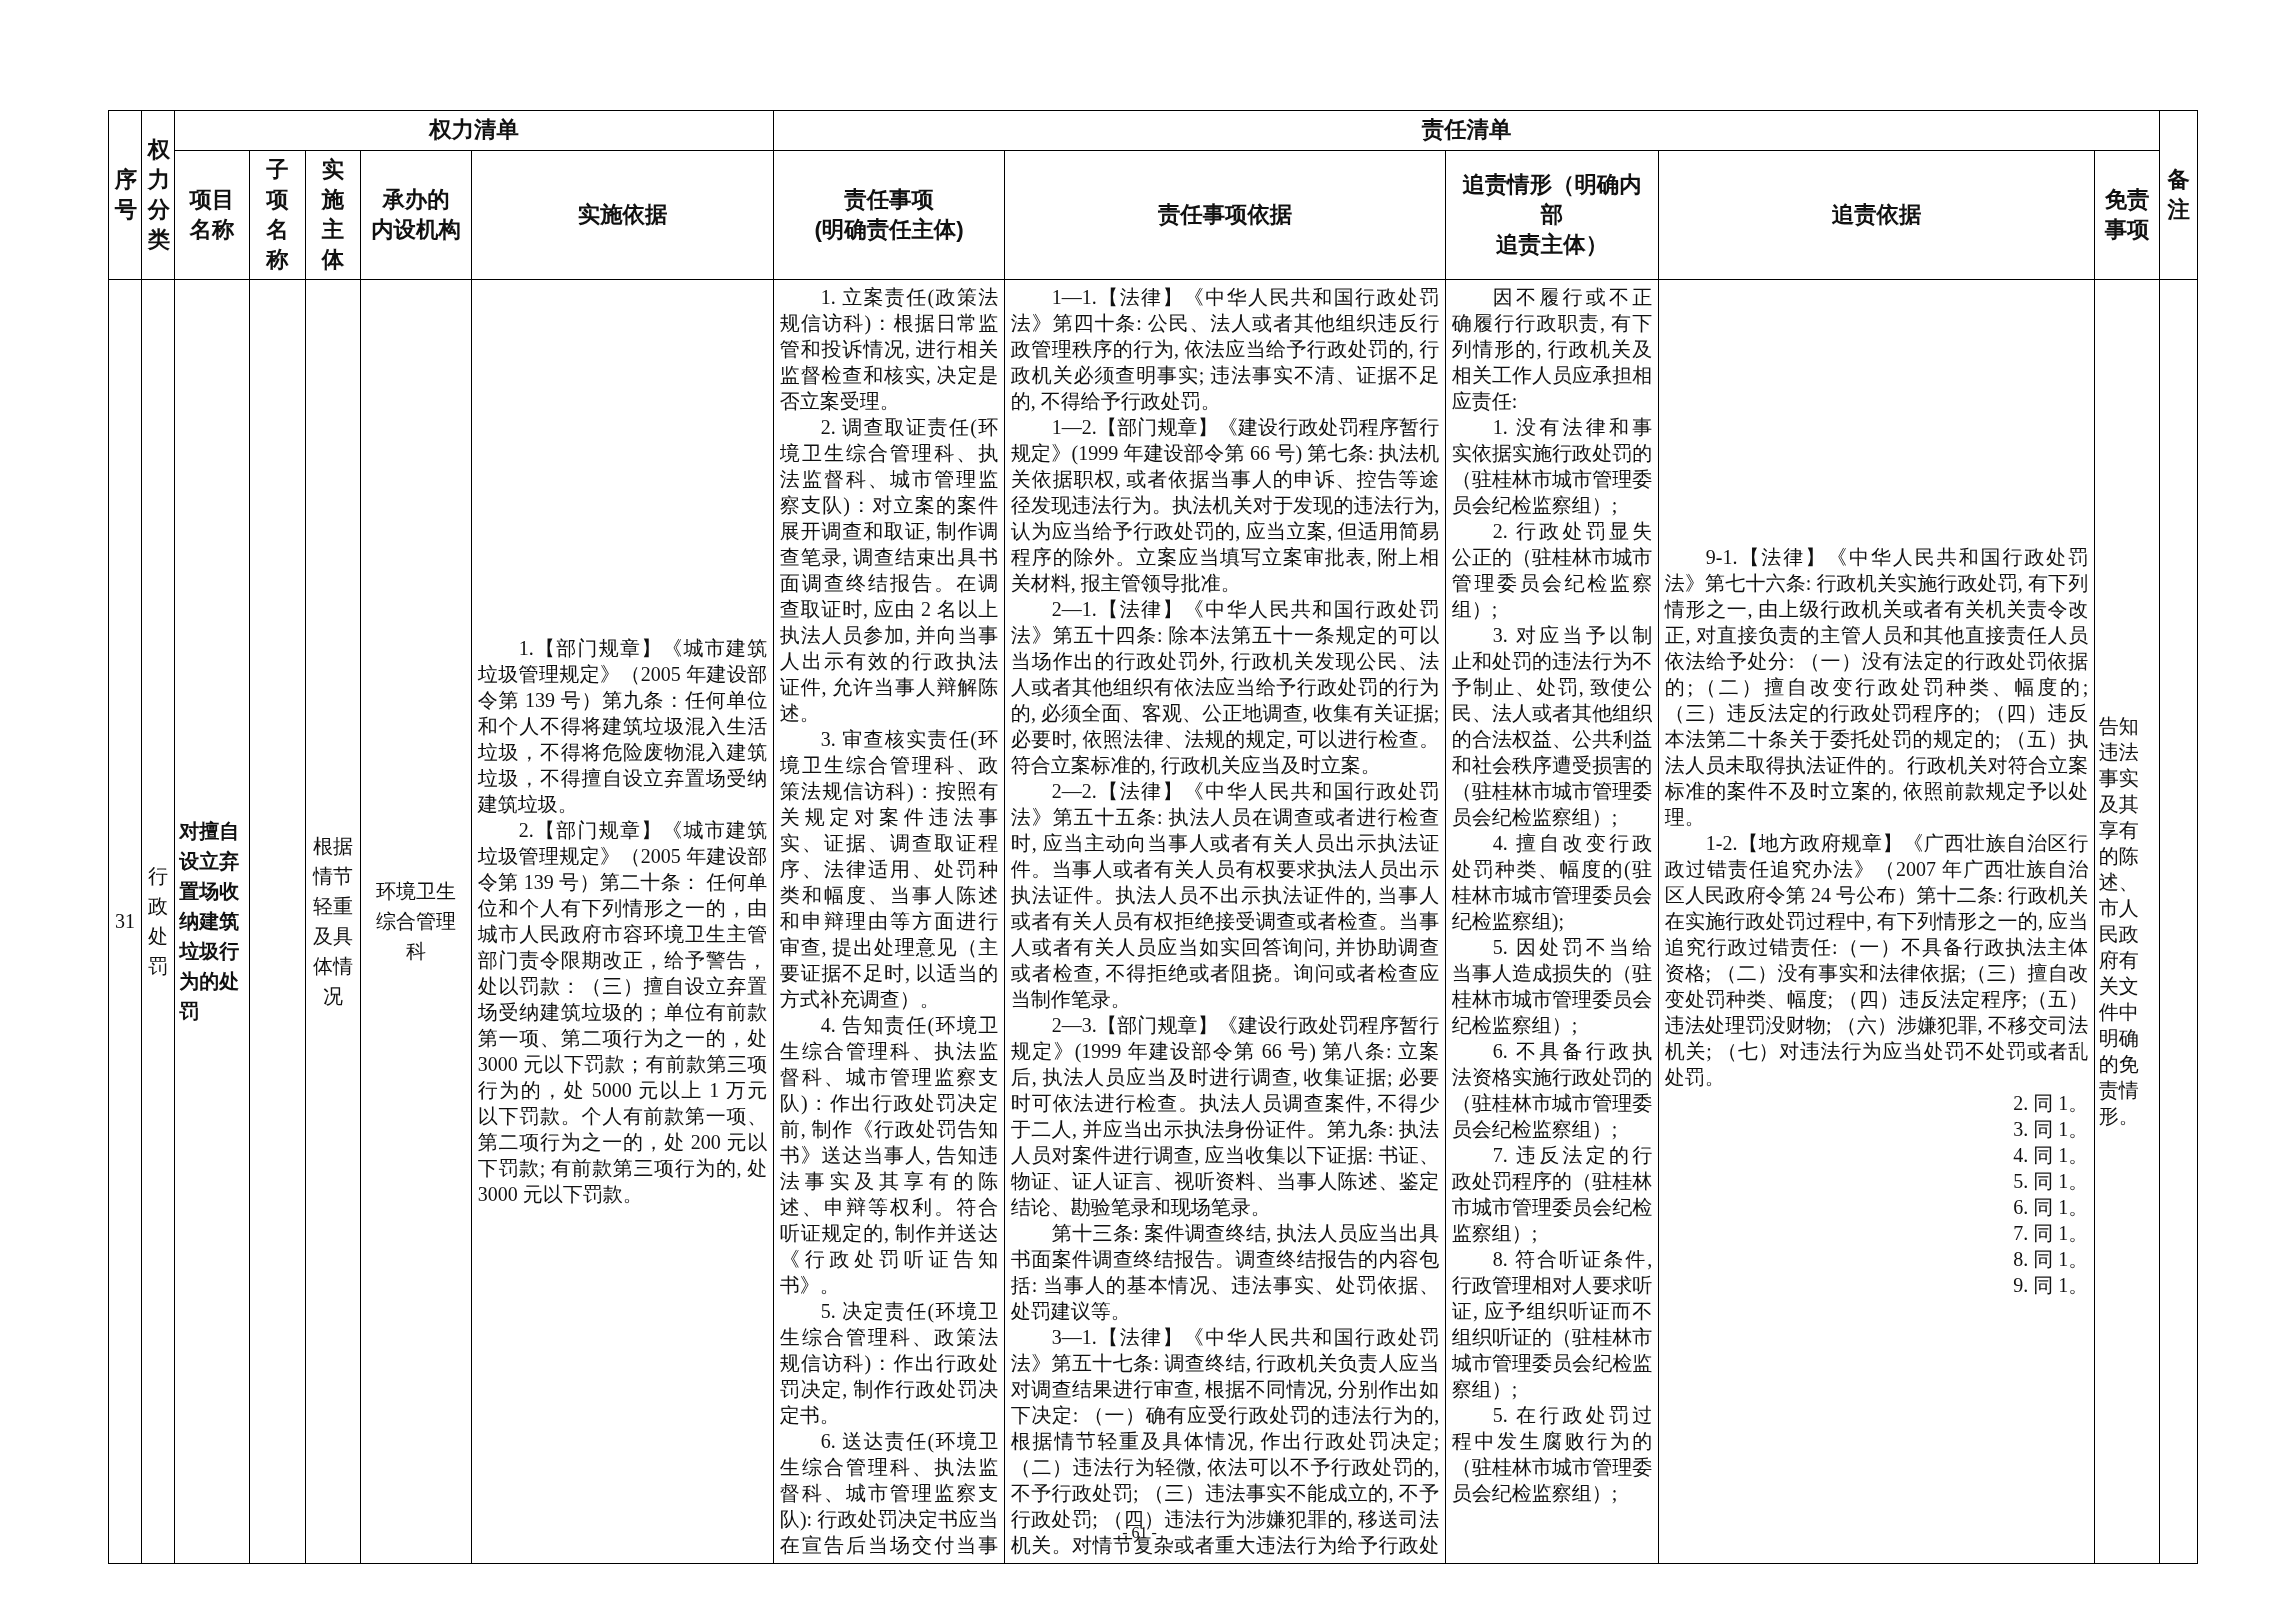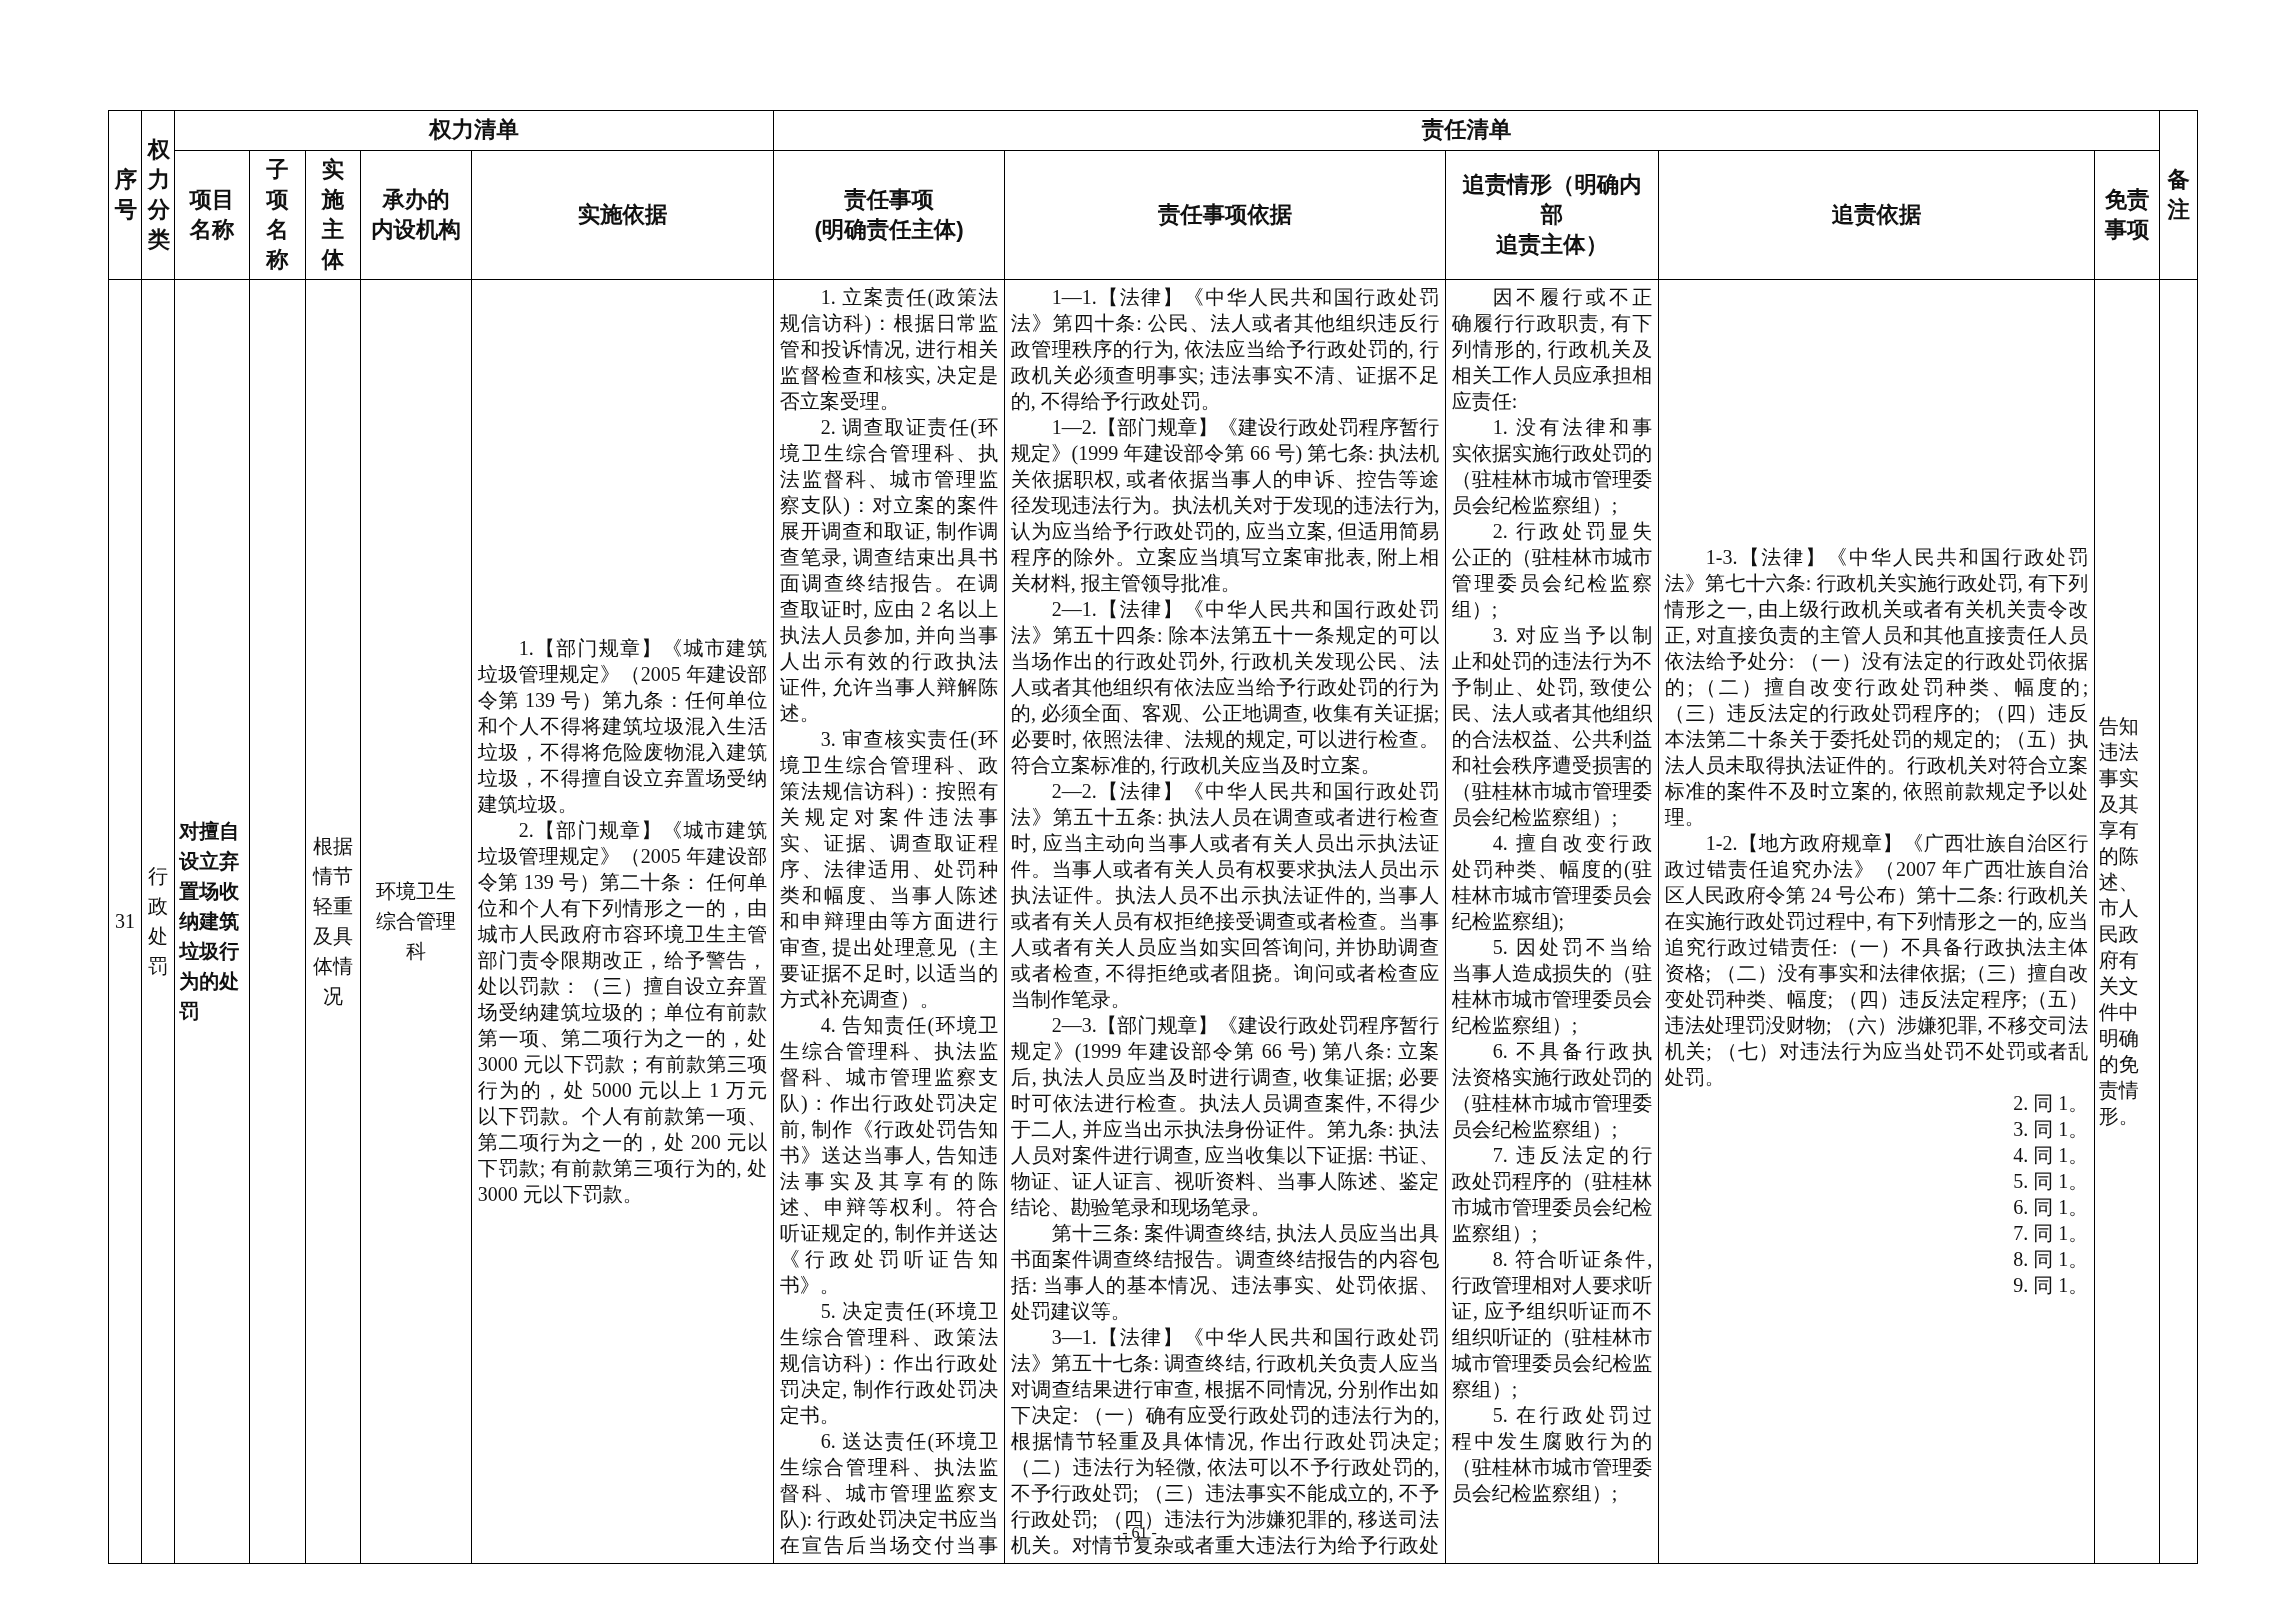--- a/index.html
+++ b/index.html
@@ -144,21 +144,21 @@
               <p>4. 擅自改变行政处罚种类、幅度的(驻桂林市城市管理委员会纪检监察组);</p>
               <p>5. 因处罚不当给当事人造成损失的（驻桂林市城市管理委员会纪检监察组）;</p>
               <p>6. 不具备行政执法资格实施行政处罚的（驻桂林市城市管理委员会纪检监察组）;</p>
               <p>7. 违反法定的行政处罚程序的（驻桂林市城市管理委员会纪检监察组）;</p>
               <p>8. 符合听证条件, 行政管理相对人要求听证, 应予组织听证而不组织听证的（驻桂林市城市管理委员会纪检监察组）;</p>
               <p>5. 在行政处罚过程中发生腐败行为的（驻桂林市城市管理委员会纪检监察组）;</p>
             </div>
       </td>
       <td class="vmidtext">
         <div class="paras">
-              <p>1-3.【法律】《中华人民共和国行政处罚法》第七十六条: 行政机关实施行政处罚, 有下列情形之一, 由上级行政机关或者有关机关责令改正, 对直接负责的主管人员和其他直接责任人员依法给予处分: （一）没有法定的行政处罚依据的;（二）擅自改变行政处罚种类、幅度的; （三）违反法定的行政处罚程序的; （四）违反本法第二十条关于委托处罚的规定的; （五）执法人员未取得执法证件的。行政机关对符合立案标准的案件不及时立案的, 依照前款规定予以处理。</p>
+              <p>9-1.【法律】《中华人民共和国行政处罚法》第七十六条: 行政机关实施行政处罚, 有下列情形之一, 由上级行政机关或者有关机关责令改正, 对直接负责的主管人员和其他直接责任人员依法给予处分: （一）没有法定的行政处罚依据的;（二）擅自改变行政处罚种类、幅度的; （三）违反法定的行政处罚程序的; （四）违反本法第二十条关于委托处罚的规定的; （五）执法人员未取得执法证件的。行政机关对符合立案标准的案件不及时立案的, 依照前款规定予以处理。</p>
               <p>1-2.【地方政府规章】《广西壮族自治区行政过错责任追究办法》（2007 年广西壮族自治区人民政府令第 24 号公布）第十二条: 行政机关在实施行政处罚过程中, 有下列情形之一的, 应当追究行政过错责任:（一）不具备行政执法主体资格; （二）没有事实和法律依据;（三）擅自改变处罚种类、幅度; （四）违反法定程序;（五）违法处理罚没财物; （六）涉嫌犯罪, 不移交司法机关; （七）对违法行为应当处罚不处罚或者乱处罚。</p>
             </div>
         <div class="paras">
               <p class="sp">2. 同 1。</p>
               <p class="sp">3. 同 1。</p>
               <p class="sp">4. 同 1。</p>
               <p class="sp">5. 同 1。</p>
               <p class="sp">6. 同 1。</p>
               <p class="sp">7. 同 1。</p>
               <p class="sp">8. 同 1。</p>

